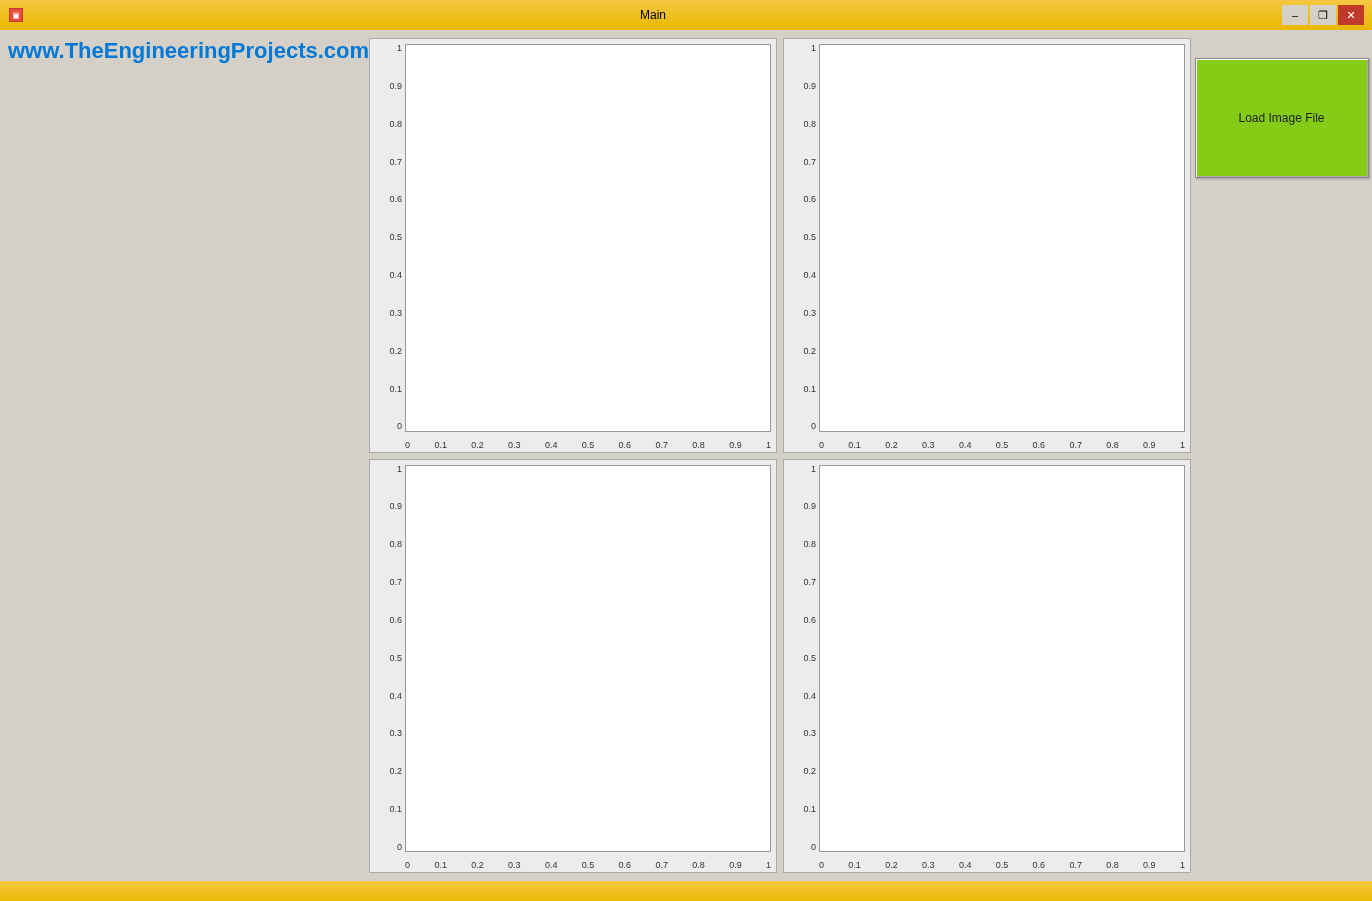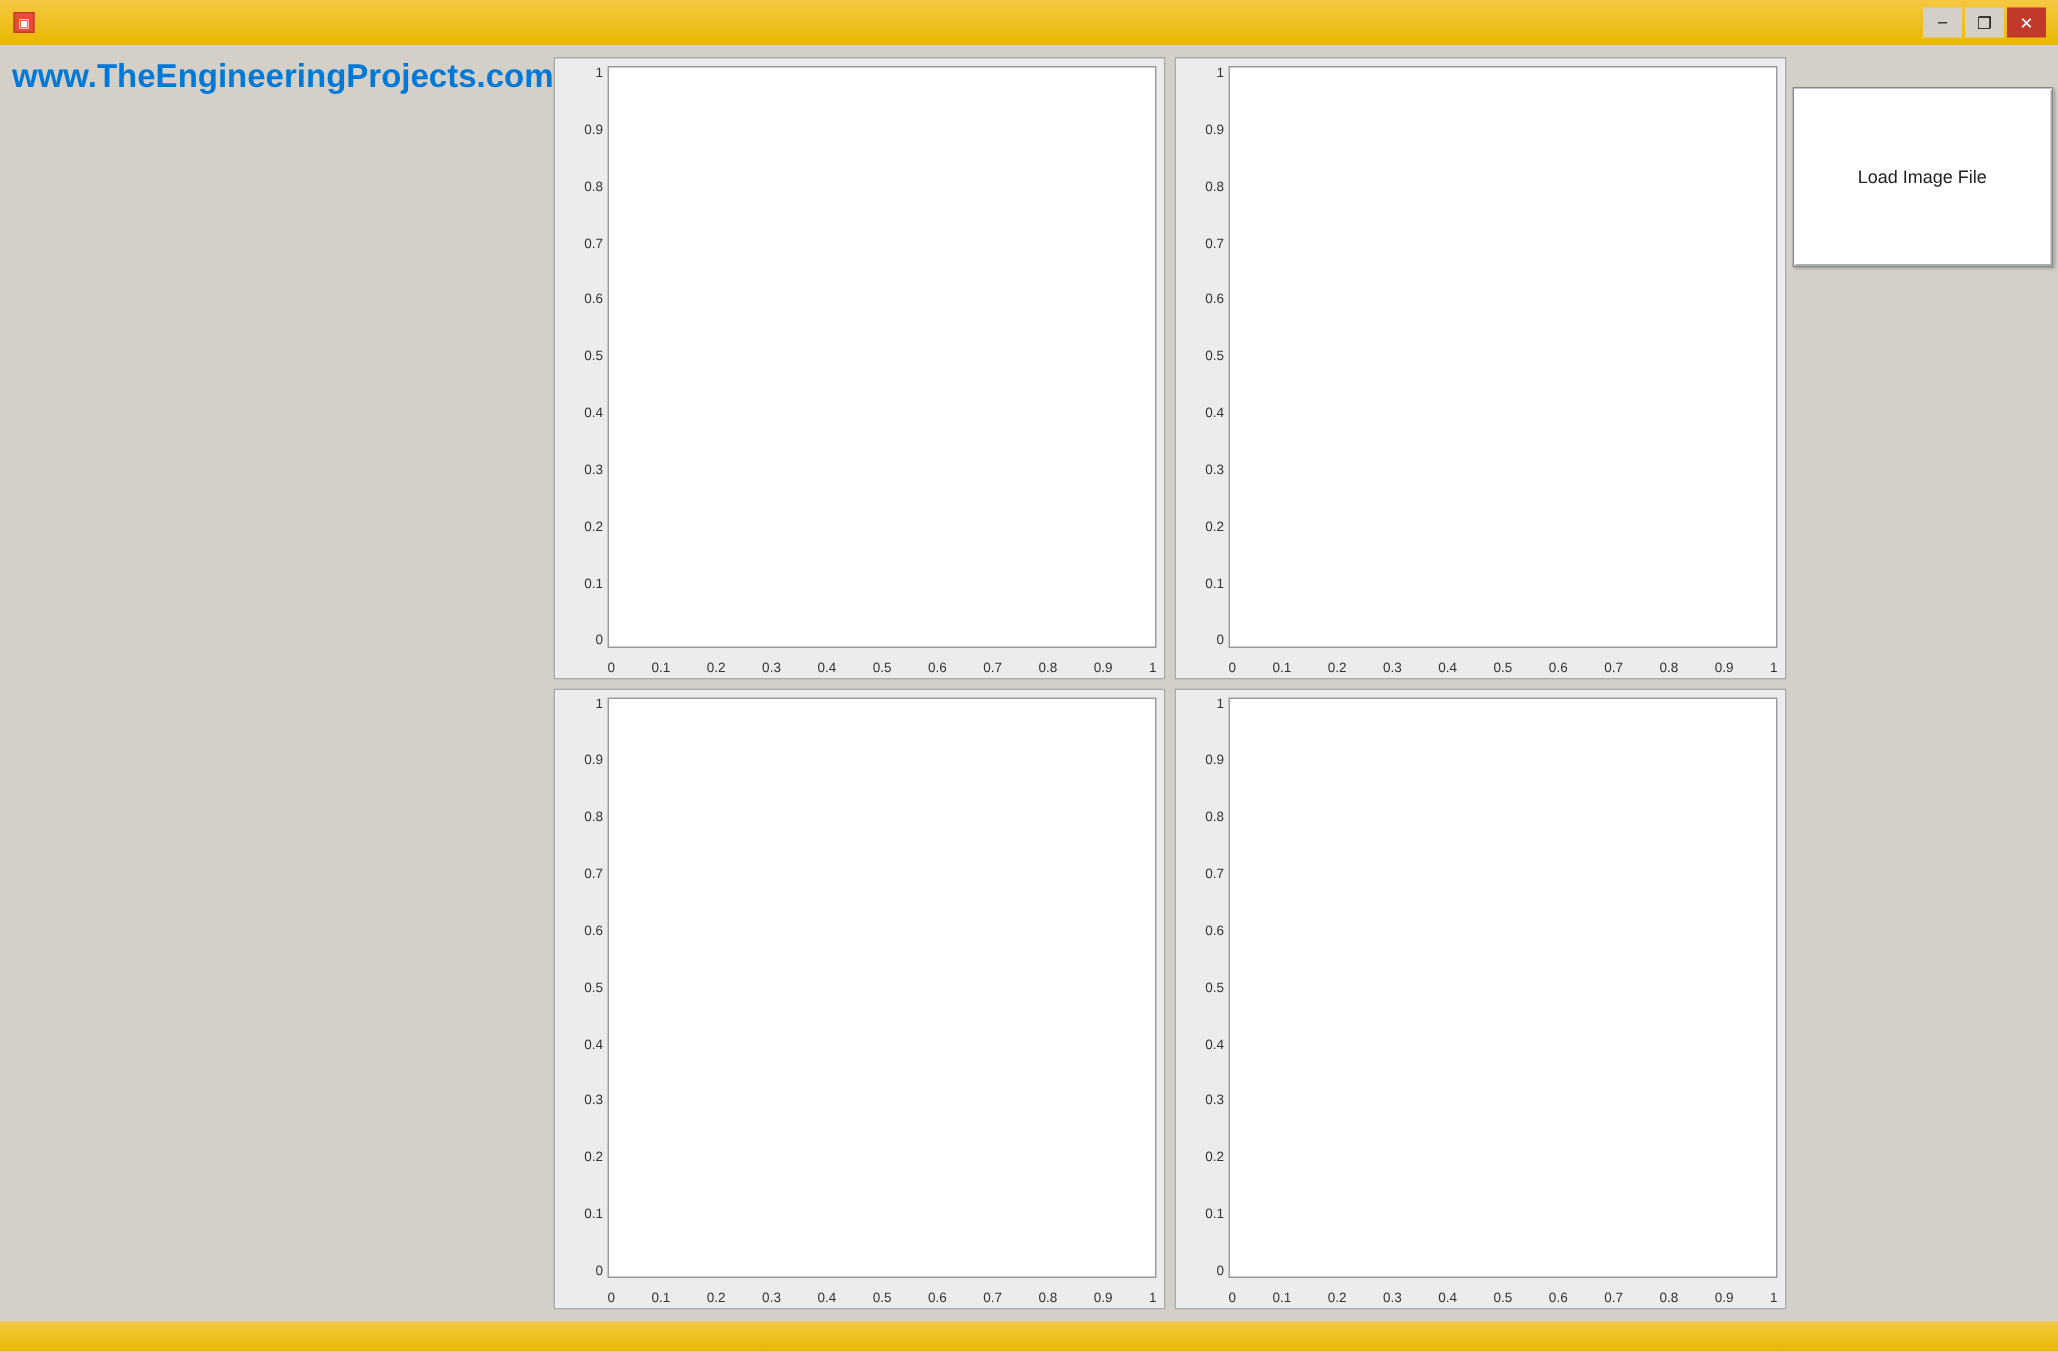--- a/index.html
+++ b/index.html
@@ -160,21 +160,21 @@
       display: flex;
       flex-direction: column;
       align-items: center;
       padding-top: 20px;
       gap: 8px;
     }
 
     .load-image-btn {
       width: 174px;
       height: 120px;
-      background: #ffffff;
+      background: #84cc16;
       border: 1px solid #888;
       cursor: pointer;
       display: flex;
       align-items: center;
       justify-content: center;
       font-size: 12px;
       color: #222;
       box-shadow: 1px 1px 2px #999, inset 1px 1px 0 #fff, inset -1px -1px 0 #aaa;
     }
 
@@ -198,20 +198,21 @@
       flex-shrink: 0;
     }
   </style>
 </head>
 <body>
 
 <div class="title-bar">
   <div class="title-bar-icon">
     <div class="app-icon">▣</div>
   </div>
+  <span class="title-bar-title">Main</span>
   <div class="title-bar-controls">
     <button class="title-bar-btn">–</button>
     <button class="title-bar-btn">❐</button>
     <button class="title-bar-btn close">✕</button>
   </div>
 </div>
 
 <div class="main-content">
   <div class="website-title">www.TheEngineeringProjects.com</div>
 

